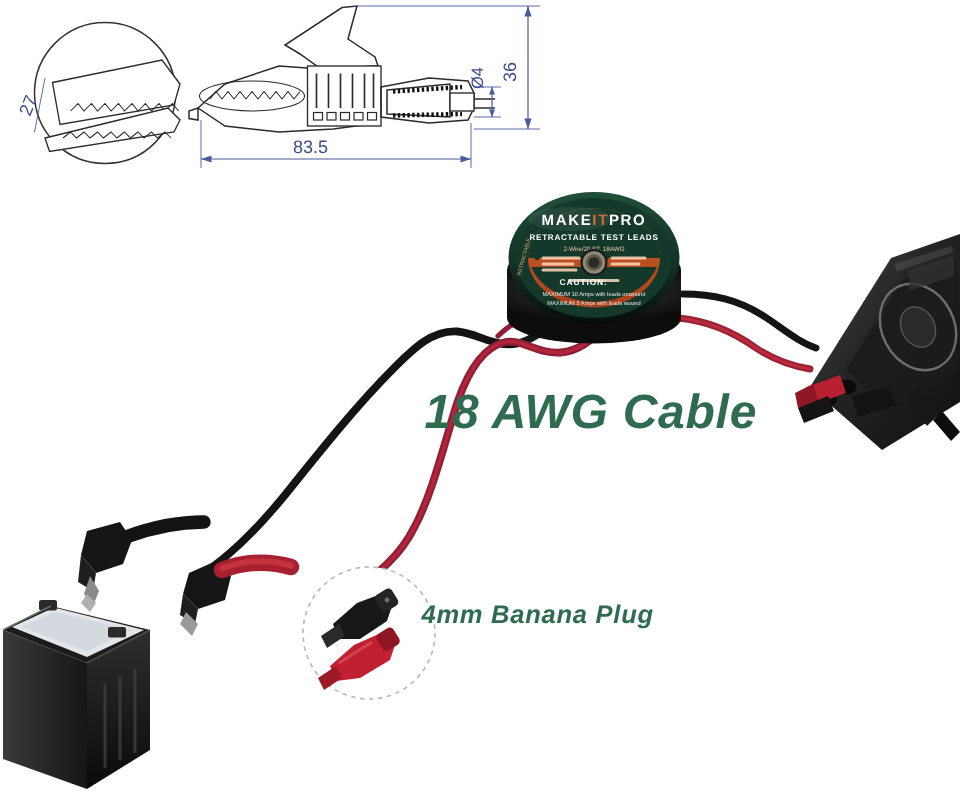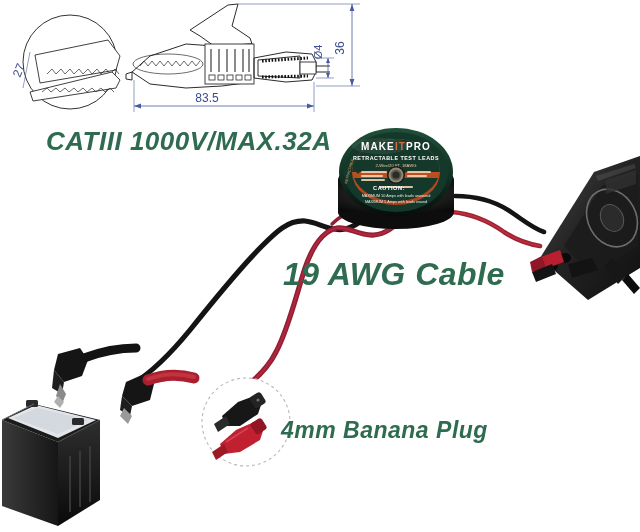--- a/index.html
+++ b/index.html
@@ -14,21 +14,21 @@
   
   .greenCap{
     font-family:"Liberation Sans",sans-serif;
     font-style:italic;font-weight:bold;
     color:#2e6b50;
     white-space:nowrap;
     letter-spacing:.5px;
   }
   #cat-text{left:46px;top:126px;font-size:26px;}
   #awg-text{left:283px;top:256px;font-size:32px;}
-  #banana-text{left:281px;top:417px;font-size:23px;}
+  #banana-text{left:281px;top:400px;font-size:17px;}
 
   
   .dimtxt{
     font-family:"Liberation Sans",sans-serif;
     font-size:12px;fill:#3b4b8c;
   }
   .dimtxt.sm{font-size:11px;}
   .dline{stroke:#4a5aa0;stroke-width:.8;fill:none;}
   .dthin{stroke:#4a5aa0;stroke-width:.6;fill:none;}
   .part{stroke:#2b2b2b;stroke-width:1;fill:none;}
@@ -117,21 +117,20 @@
         <line class="dthin" x1="316" y1="58" x2="334" y2="58"></line>
         <line class="dthin" x1="316" y1="78" x2="334" y2="78"></line>
         <line class="dline" x1="328" y1="58" x2="328" y2="78"></line>
         <path fill="#4a5aa0" d="M328,58 l-2,5 l4,0 Z"></path>
         <path fill="#4a5aa0" d="M328,78 l-2,-5 l4,0 Z"></path>
         <text class="dimtxt sm" x="322" y="52" text-anchor="middle" transform="rotate(-90 322 52)">Ø4</text>
       </g>
     </svg>
   </div>
 
-  <div class="abs greenCap" id="cat-text">CATIII 1000V/MAX.32A</div>
 
   <div class="abs" style="left:0;top:0;width:640px;height:532px;">
     <svg width="640" height="532" viewBox="0 0 640 532">
 
       <path fill="none" stroke="#141414" stroke-width="5.2" stroke-linecap="round" d="M381,205 C370,214 358,226 345,229 C330,232 318,222 305,221
                C288,220 276,232 262,246 C238,270 214,300 190,330
                C172,352 152,372 133,384"></path>
 
       <path fill="none" stroke="#8e1f35" stroke-width="5.2" stroke-linecap="round" d="M404,216 C396,226 386,234 374,235 C358,236 348,226 337,228
                C322,231 312,248 305,268 C296,296 288,330 276,352
@@ -212,21 +211,21 @@
       <circle cx="61" cy="49" r="7.5" fill="#8e8a78"></circle>
       <circle cx="61" cy="49" r="5.5" fill="#5d5a4c"></circle>
       <circle cx="61" cy="49" r="3.6" fill="#2a2a26"></circle>
 
       <text x="12" y="58" fill="#e0a878" font-size="3.6" font-family="Liberation Sans, sans-serif" transform="rotate(-75 12 58)">RETRACTABLE</text>
 
       <ellipse cx="45" cy="20" rx="28" ry="8" fill="#ffffff" opacity=".07"></ellipse>
     </svg>
   </div>
 
-  <div class="abs greenCap" id="awg-text">19 AWG Cable</div>
+  <div class="abs greenCap" id="awg-text">18 AWG Cable</div>
 
   <div class="abs" style="left:530px;top:150px;width:110px;height:165px;">
     <svg width="110" height="165" viewBox="0 0 110 165">
       <defs>
         <linearGradient id="gMeter" x1="0" y1="0" x2="1" y2="1">
           <stop offset="0%" stop-color="#4a4a4a"></stop>
           <stop offset="45%" stop-color="#242424"></stop>
           <stop offset="100%" stop-color="#101010"></stop>
         </linearGradient>
       </defs>

